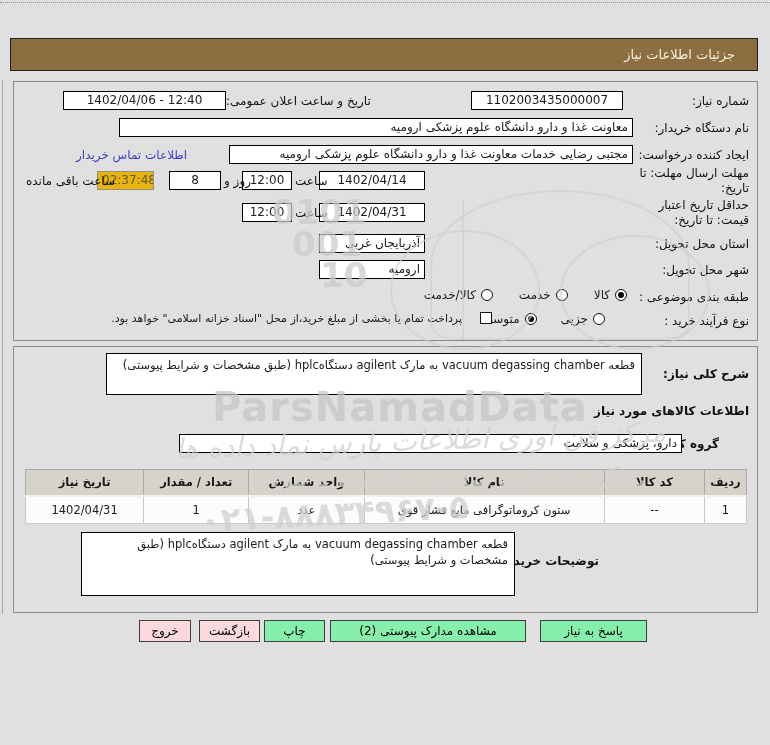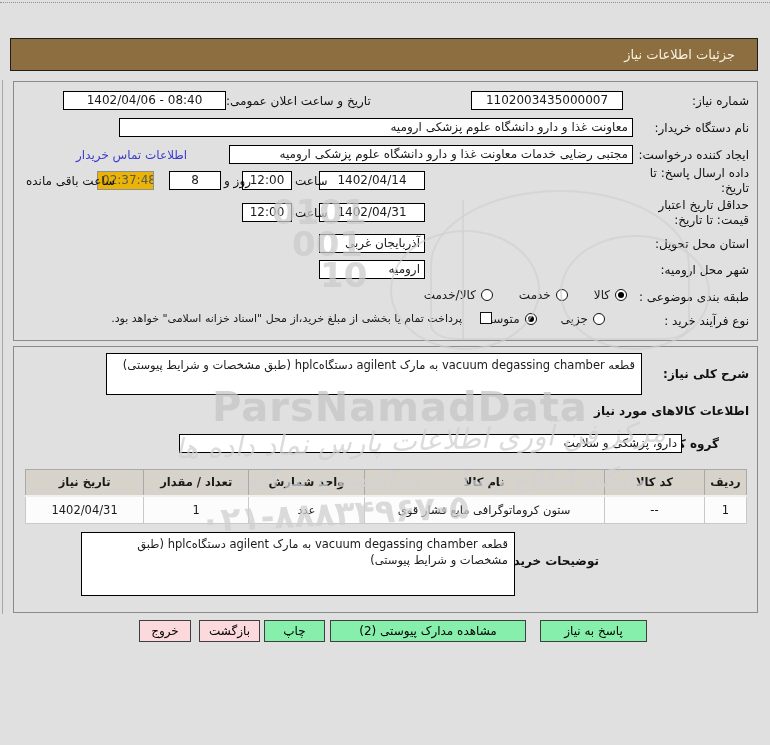--- a/index.html
+++ b/index.html
@@ -82,47 +82,47 @@
   <div id="top-dotted"></div>
   <div id="left-line"></div>
 
   <div id="title-bar">جزئیات اطلاعات نیاز</div>
 
   <div id="panel-info" class="panel">
 
     <div class="lbl" style="top:12px; right:8px;">شماره نیاز:</div>
     <div class="box center ltr" style="top:9px; left:457px; width:152px;">1102003435000007</div>
     <div class="lbl" style="top:12px; left:212px;">تاریخ و ساعت اعلان عمومی:</div>
-    <div class="box center ltr" style="top:9px; left:49px; width:163px;">1402/04/06 - 08:40</div>
+    <div class="box center ltr" style="top:9px; left:49px; width:163px;">1402/04/06 - 12:40</div>
 
     <div class="lbl" style="top:39px; right:8px;">نام دستگاه خریدار:</div>
     <div class="box right" style="top:36px; left:105px; width:514px;">معاونت غذا و دارو دانشگاه علوم پزشکی ارومیه</div>
 
     <div class="lbl" style="top:66px; right:8px;">ایجاد کننده درخواست:</div>
     <div class="box right" style="top:63px; left:215px; width:404px;">مجتبی رضایی خدمات معاونت غذا و دارو دانشگاه علوم پزشکی ارومیه</div>
     <div class="lbl link" style="top:66px; left:62px;">اطلاعات تماس خریدار</div>
 
-    <div class="lbl wrap" style="top:84px; right:8px; width:122px;">داده ارسال پاسخ: تا تاریخ:</div>
+    <div class="lbl wrap" style="top:84px; right:8px; width:122px;">مهلت ارسال مهلت: تا تاریخ:</div>
     <div class="box center ltr" style="top:89px; left:305px; width:106px;">1402/04/14</div>
     <div class="lbl" style="top:92px; left:281px;">ساعت</div>
     <div class="box center ltr" style="top:89px; left:228px; width:50px;">12:00</div>
     <div class="lbl" style="top:92px; left:210px;">روز و</div>
     <div class="box center ltr" style="top:89px; left:155px; width:52px;">8</div>
     <div class="box timer ltr" style="top:89px; left:83px; width:57px;">02:37:48</div>
     <div class="lbl" style="top:92px; left:12px;">ساعت باقی مانده</div>
 
     <div class="lbl wrap" style="top:116px; right:8px; width:122px;">حداقل تاریخ اعتبار قیمت: تا تاریخ:</div>
     <div class="box center ltr" style="top:121px; left:305px; width:106px;">1402/04/31</div>
     <div class="lbl" style="top:124px; left:281px;">ساعت</div>
     <div class="box center ltr" style="top:121px; left:228px; width:50px;">12:00</div>
 
     <div class="lbl" style="top:155px; right:8px;">استان محل تحویل:</div>
     <div class="box right" style="top:152px; left:305px; width:106px;">آذربایجان غربی</div>
 
-    <div class="lbl" style="top:181px; right:8px;">شهر محل ارومیه:</div>
+    <div class="lbl" style="top:181px; right:8px;">شهر محل تحویل:</div>
     <div class="box right" style="top:178px; left:305px; width:106px;">ارومیه</div>
 
     <div class="lbl" style="top:208px; right:8px;">طبقه بندی موضوعی :</div>
     <div class="rdo-row" style="top:206px; right:130px;">
       <span class="rdo-item">
         <span class="rdo on"></span>
         <span>کالا</span>
       </span>
       <span class="rdo-item">
         <span class="rdo"></span>

